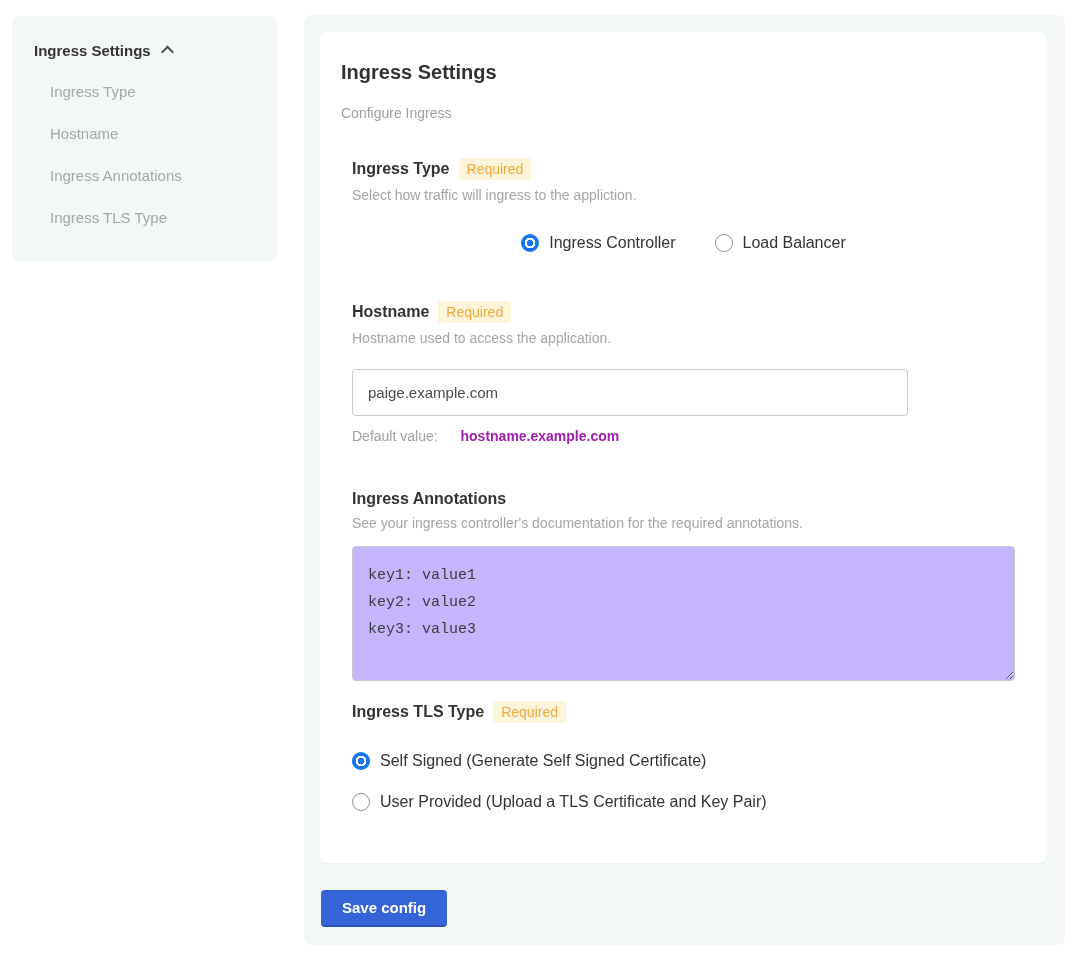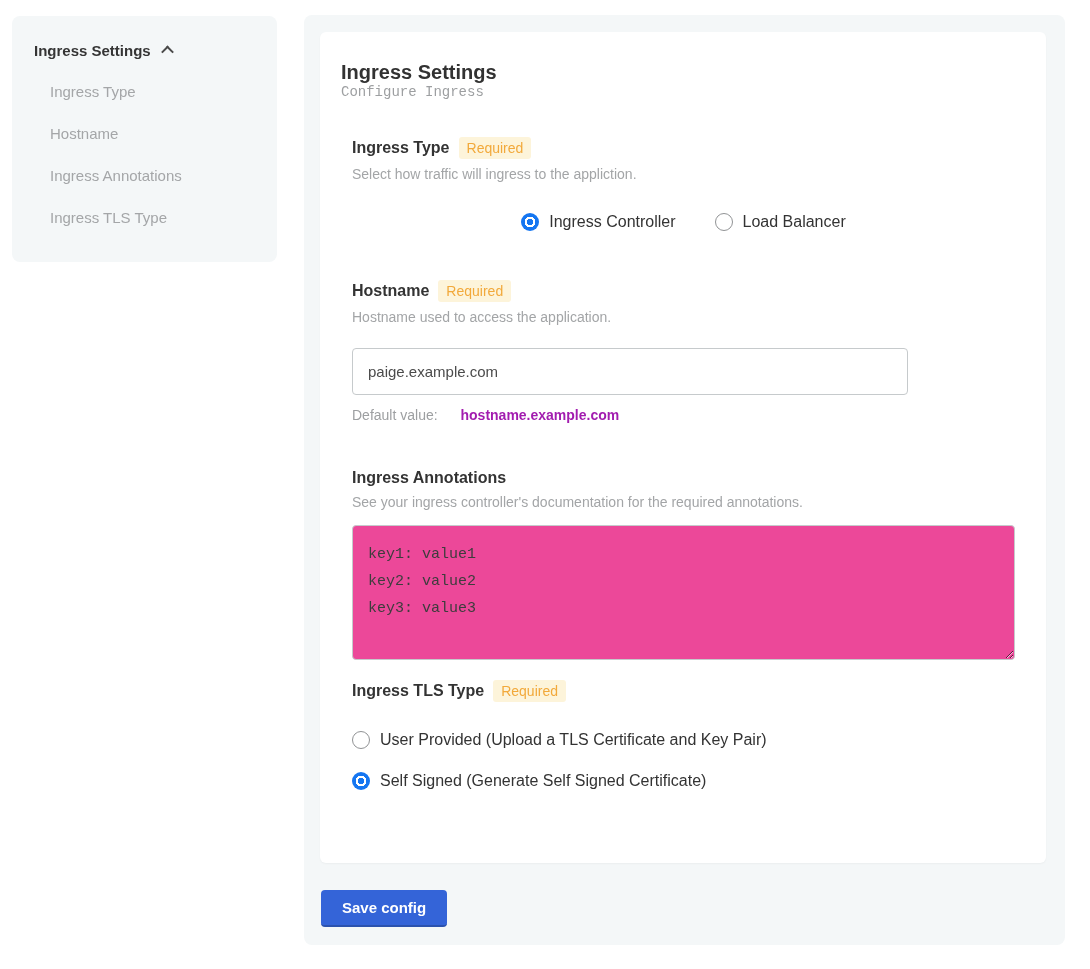--- a/index.html
+++ b/index.html
@@ -19,21 +19,21 @@
     line-height:18px; cursor:pointer; }
 
   
   .panel { position:absolute; left:304px; top:15px; width:761px; height:930px;
     background:#f4f7f8; border-radius:8px; }
   .card { position:absolute; left:16px; top:17px; width:726px; height:831px;
     background:#ffffff; border-radius:6px; box-shadow:0 1px 2px rgba(0,0,0,0.04);
     padding:29px 31px 0 21px; }
 
   .card-title { font-size:20px; font-weight:bold; color:#323232; }
-  .card-subtitle { font-size:14px; color:#9d9fa1;font-family:Liberation Mono, monospace; }
+  .card-subtitle { margin-top:21px; font-size:14px; color:#9d9fa1; }
 
   .sections { margin-left:11px; }
   .field-label-row { display:flex; align-items:center; }
   .field-label { font-size:16px; font-weight:bold; color:#333333; }
   .required-badge { margin-left:9px; background:#fdf4da; color:#f2a93b;
     font-size:14px; padding:3px 8px; border-radius:3px; }
   .field-help { margin-top:7px; font-size:14px; color:#a3a5a7; }
 
   .sec-ingress-type { margin-top:37px; }
   .radio-row-h { margin-top:31px; display:flex; align-items:center;justify-content:center; }
@@ -49,21 +49,21 @@
   .text-input { margin-top:23px; width:556px; height:47px; background:#fff;
     border:1px solid #c6cacc; border-radius:4px; padding:0 15px;
     font-size:15px; color:#4b4b4b; font-family:"Liberation Sans","DejaVu Sans",sans-serif;
     outline:none; display:block; }
   .default-line { margin-top:12px; font-size:14px; }
   .default-prefix { color:#9d9fa1; }
   .default-value { color:#a21caf; font-weight:bold; margin-left:19px; }
 
   .sec-annotations { margin-top:46px; }
   .textarea-input { margin-top:15px; display:block; width:663px; height:135px;
-    background:#ec4899; border:1px solid #c6cacc; border-radius:4px;
+    background:#c4b5fd; border:1px solid #c6cacc; border-radius:4px;
     padding:15px 15px; font-size:15px; line-height:27px; color:#3d3d3d;
     font-family:"Liberation Mono","DejaVu Sans Mono",monospace;
     resize:both; outline:none; }
 
   .sec-tls { margin-top:20px; }
   .radio-col { margin-top:29px; }
   .radio-col .radio-opt + .radio-opt { margin-left:0; margin-top:23px; }
 
   .save-button { position:absolute; left:17px; top:875px; height:37px;
     padding:0 21px; background:#3464d8; border:none; border-bottom:2px solid #2b52ae;
@@ -133,26 +133,26 @@
 key3: value3</textarea>
       </div>
 
       <div class="sec-tls">
         <div class="field-label-row">
           <span class="field-label">Ingress TLS Type</span>
           <span class="required-badge">Required</span>
         </div>
         <div class="radio-col">
           <div class="radio-opt">
+            <span class="rb on"></span>
+            <span class="opt-label">Self Signed (Generate Self Signed Certificate)</span>
+          </div>
+          <div class="radio-opt">
             <span class="rb off"></span>
             <span class="opt-label">User Provided (Upload a TLS Certificate and Key Pair)</span>
-          </div>
-          <div class="radio-opt">
-            <span class="rb on"></span>
-            <span class="opt-label">Self Signed (Generate Self Signed Certificate)</span>
           </div>
         </div>
       </div>
 
     </div>
   </section>
 
   <button class="save-button">Save config</button>
 </main>
 

